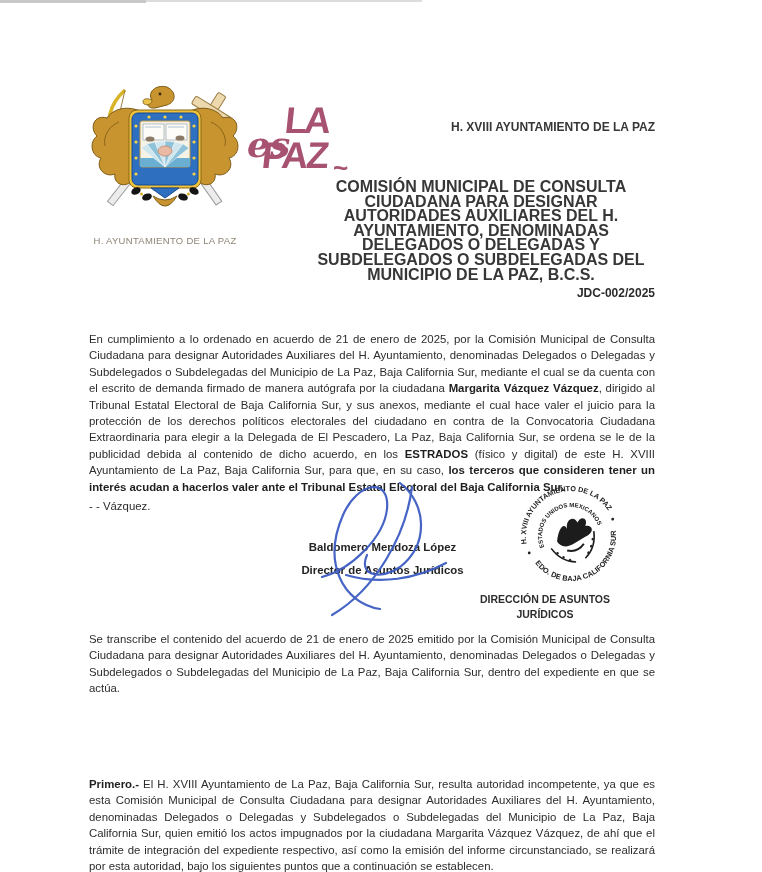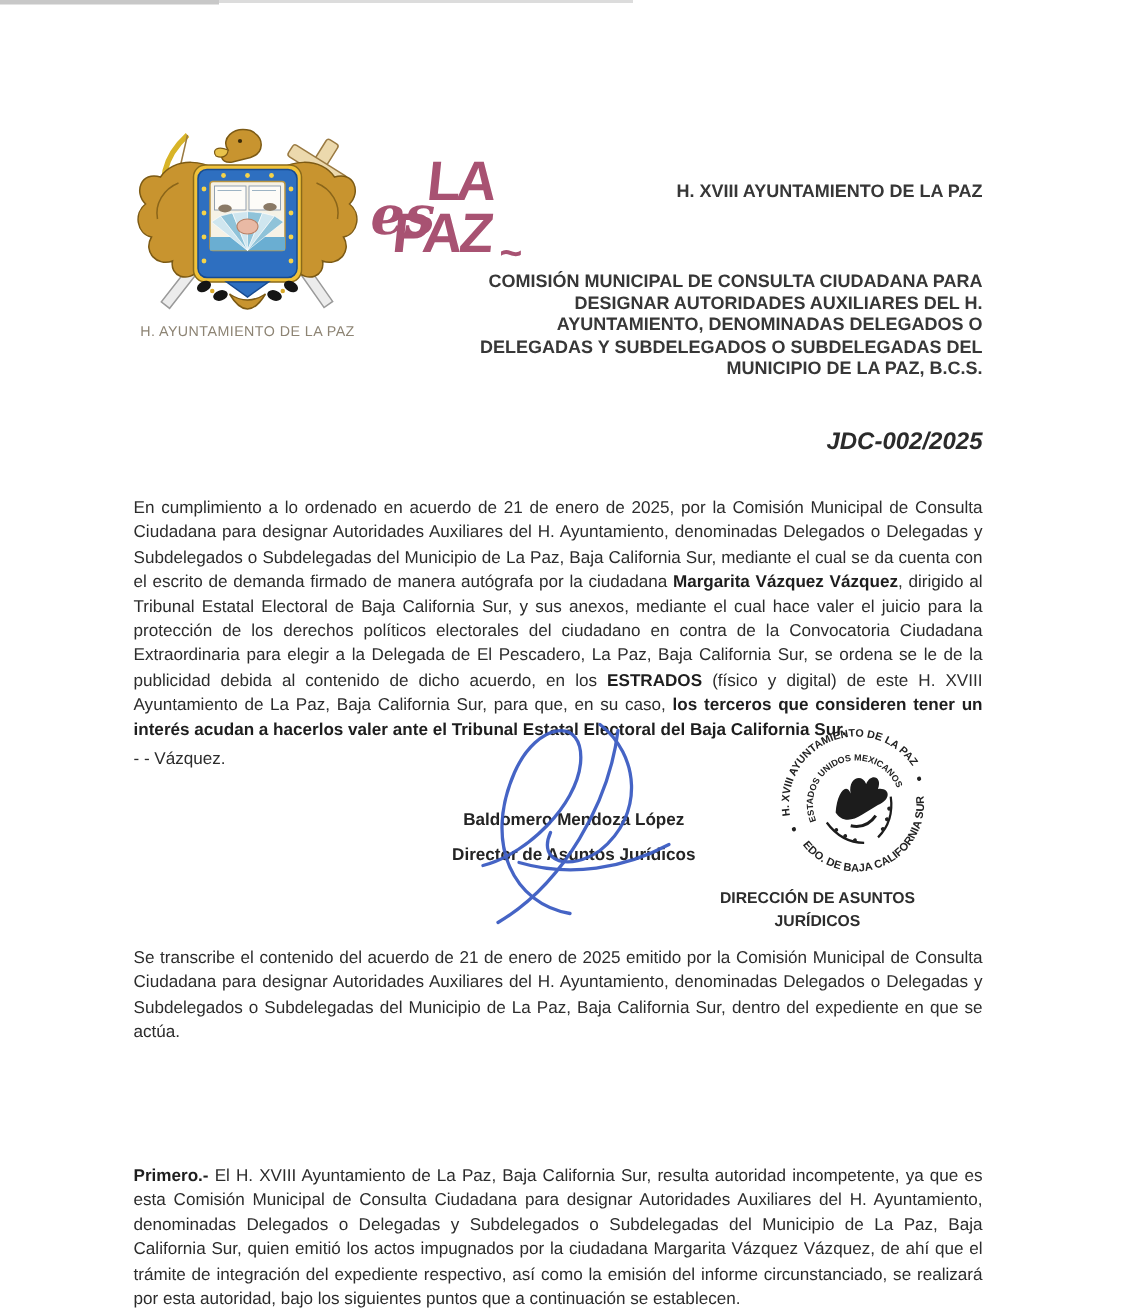--- a/index.html
+++ b/index.html
@@ -10,33 +10,33 @@
   .abs{position:absolute;}
   b{font-weight:bold;color:#1e1e1e;}
 
   
   .scan-line{top:0;left:340;width:422px;height:2px;background:#dcdcdc;}
   .scan-line2{top:0;left:616;width:146px;height:3px;background:#c8c8c8;}
 
   
   .crest{left:86px;top:84px;width:158px;text-align:center;}
   .crest svg{display:block;margin:0 auto;}
-  .crest-caption{margin-top:0;font-size:9.5px;letter-spacing:.3px;color:#8d8474;}
+  .crest-caption{margin-top:19px;font-size:9.5px;letter-spacing:.3px;color:#8d8474;}
 
   
   .logo{left:247px;top:107px;width:108px;height:88px;color:#a85272;}
   .logo-es{position:absolute;left:0;top:19px;font-family:"DejaVu Serif",serif;font-style:italic;font-weight:bold;font-size:36px;line-height:1;}
   .logo-la{position:absolute;left:38px;top:-5px;font-weight:bold;font-size:37px;line-height:1;letter-spacing:-3px;transform:skewX(-6deg);}
   .logo-paz{position:absolute;left:15px;top:30px;font-weight:bold;font-size:37px;line-height:1;letter-spacing:-2px;transform:skewX(-6deg);}
   .logo-tilde{position:absolute;left:86px;top:48px;font-weight:bold;font-size:26px;line-height:1;}
 
   
   .doc-title{right:107px;top:120px;font-weight:bold;font-size:12px;color:#373737;white-space:nowrap;}
-  .commission{right:107px;top:180px;width:348px;text-align:right;font-weight:bold;font-size:12px;line-height:14.6px;color:#373737;}
-  .reference{right:107px;top:286px;font-weight:bold;font-size:16px;color:#2b2b2b;font-style:italic;}
+  .commission{right:107px;top:180px;width:348px;text-align:center;font-weight:bold;font-size:16px;line-height:14.6px;color:#373737;}
+  .reference{right:107px;top:286px;font-weight:bold;font-size:12px;color:#2b2b2b;}
 
   
   .body-par{left:89px;width:566px;font-size:11.4px;line-height:16.4px;text-align:justify;}
   .p1{top:331px;}
   .cumplase{left:89px;top:500px;font-size:11.4px;}
   .transcript-intro{top:631px;}
   .acuerdo{left:89px;top:697px;width:566px;text-align:center;font-weight:bold;font-size:12px;letter-spacing:1px;color:#242424;}
   .p-date{top:717px;text-align:left;}
   .p-primero{top:758px;margin-top:18px;}
 

